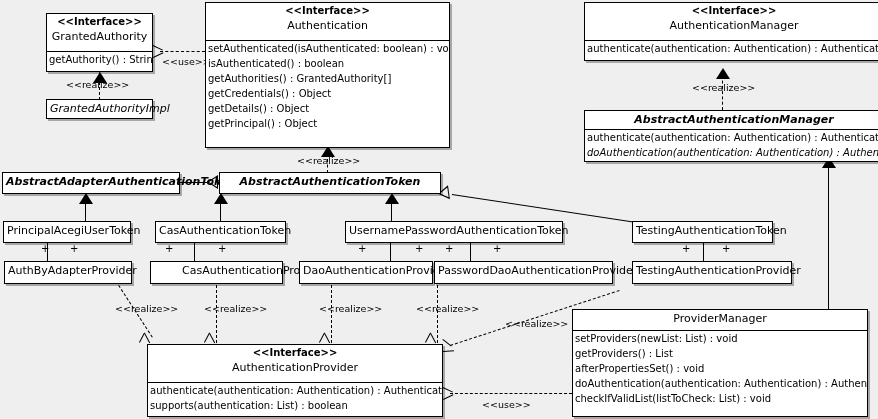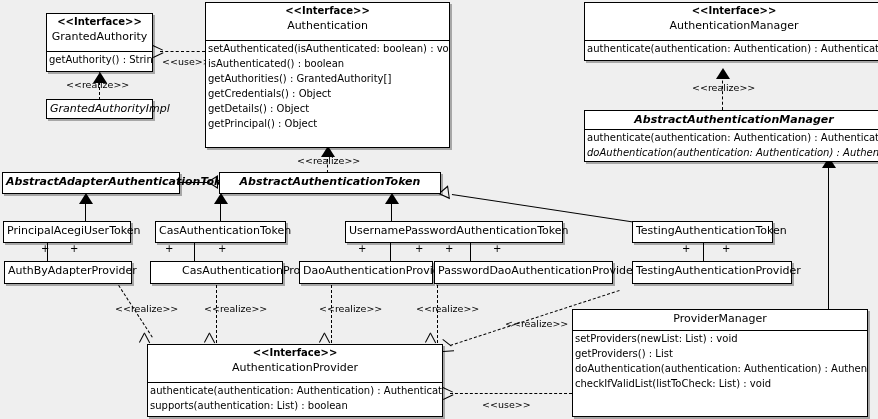--- a/index.html
+++ b/index.html
@@ -396,18 +396,19 @@
     </div>
   </div>
 
   <div class="uml-box" style="left:572px; top:309px; width:296px; height:108px;">
     <div class="uml-head with-body" style="height:21px;">
       <span class="cls-name">ProviderManager</span>
     </div>
     <div class="uml-ops">
       <span class="op">setProviders(newList: List) : void</span>
       <span class="op">getProviders() : List</span>
+      <span class="op">afterPropertiesSet() : void</span>
       <span class="op">doAuthentication(authentication: Authentication) : Authentication</span>
       <span class="op">checkIfValidList(listToCheck: List) : void</span>
     </div>
   </div>
 
 </div>
 
 </body></html>

